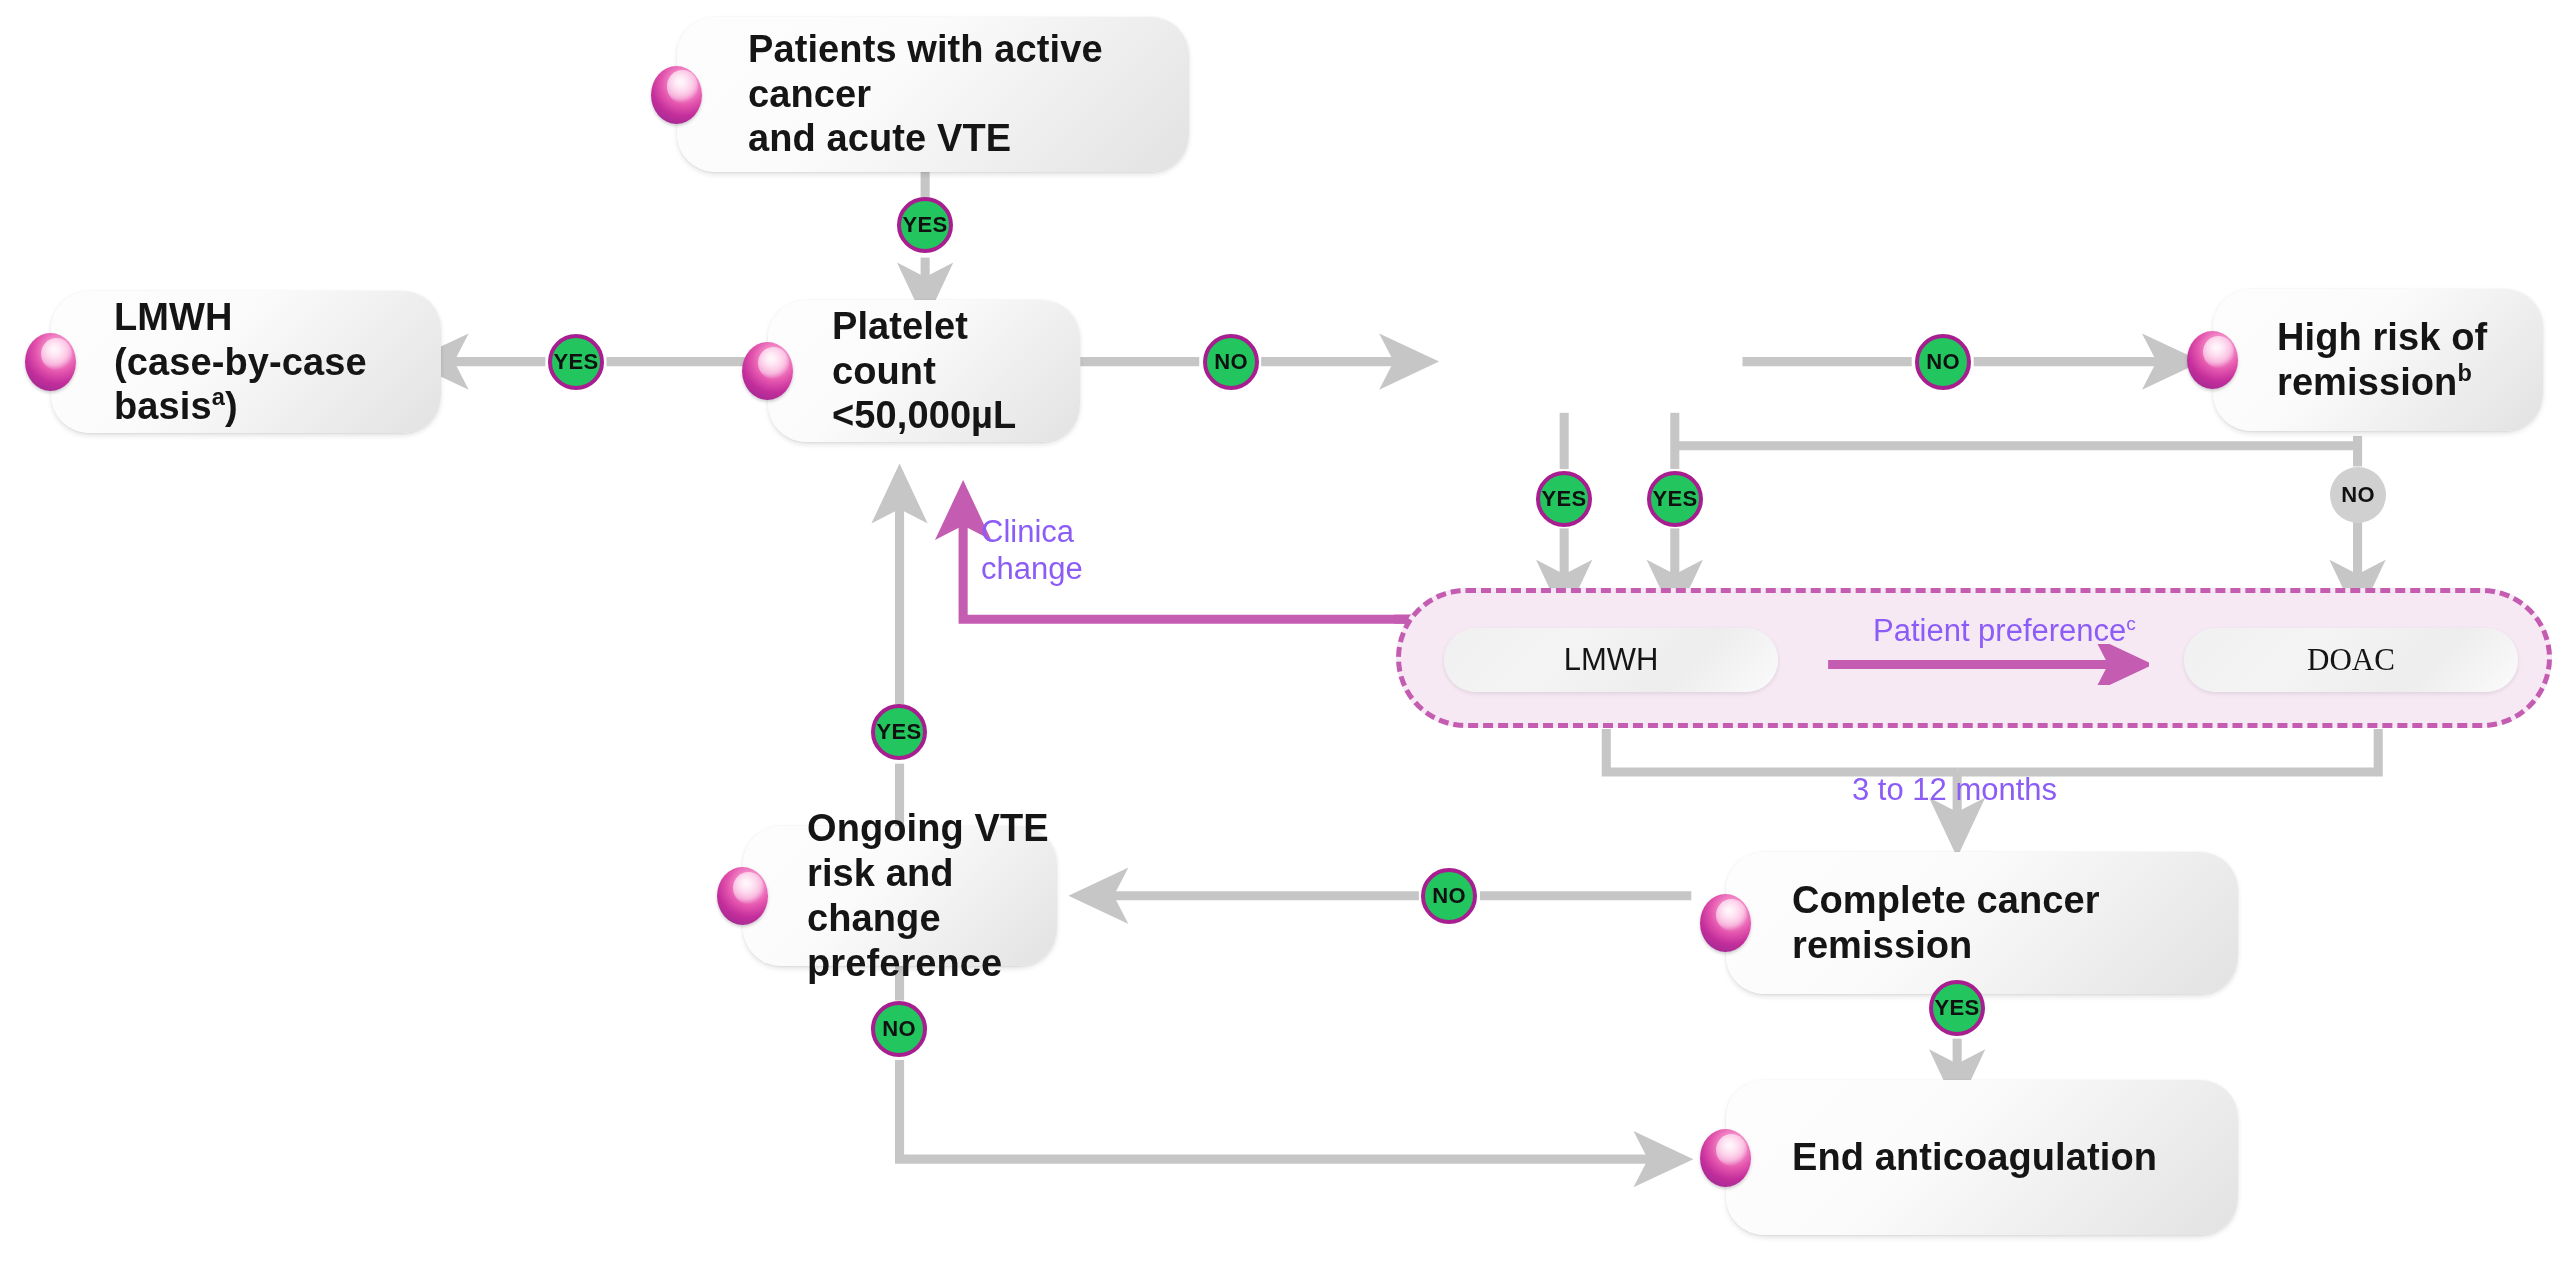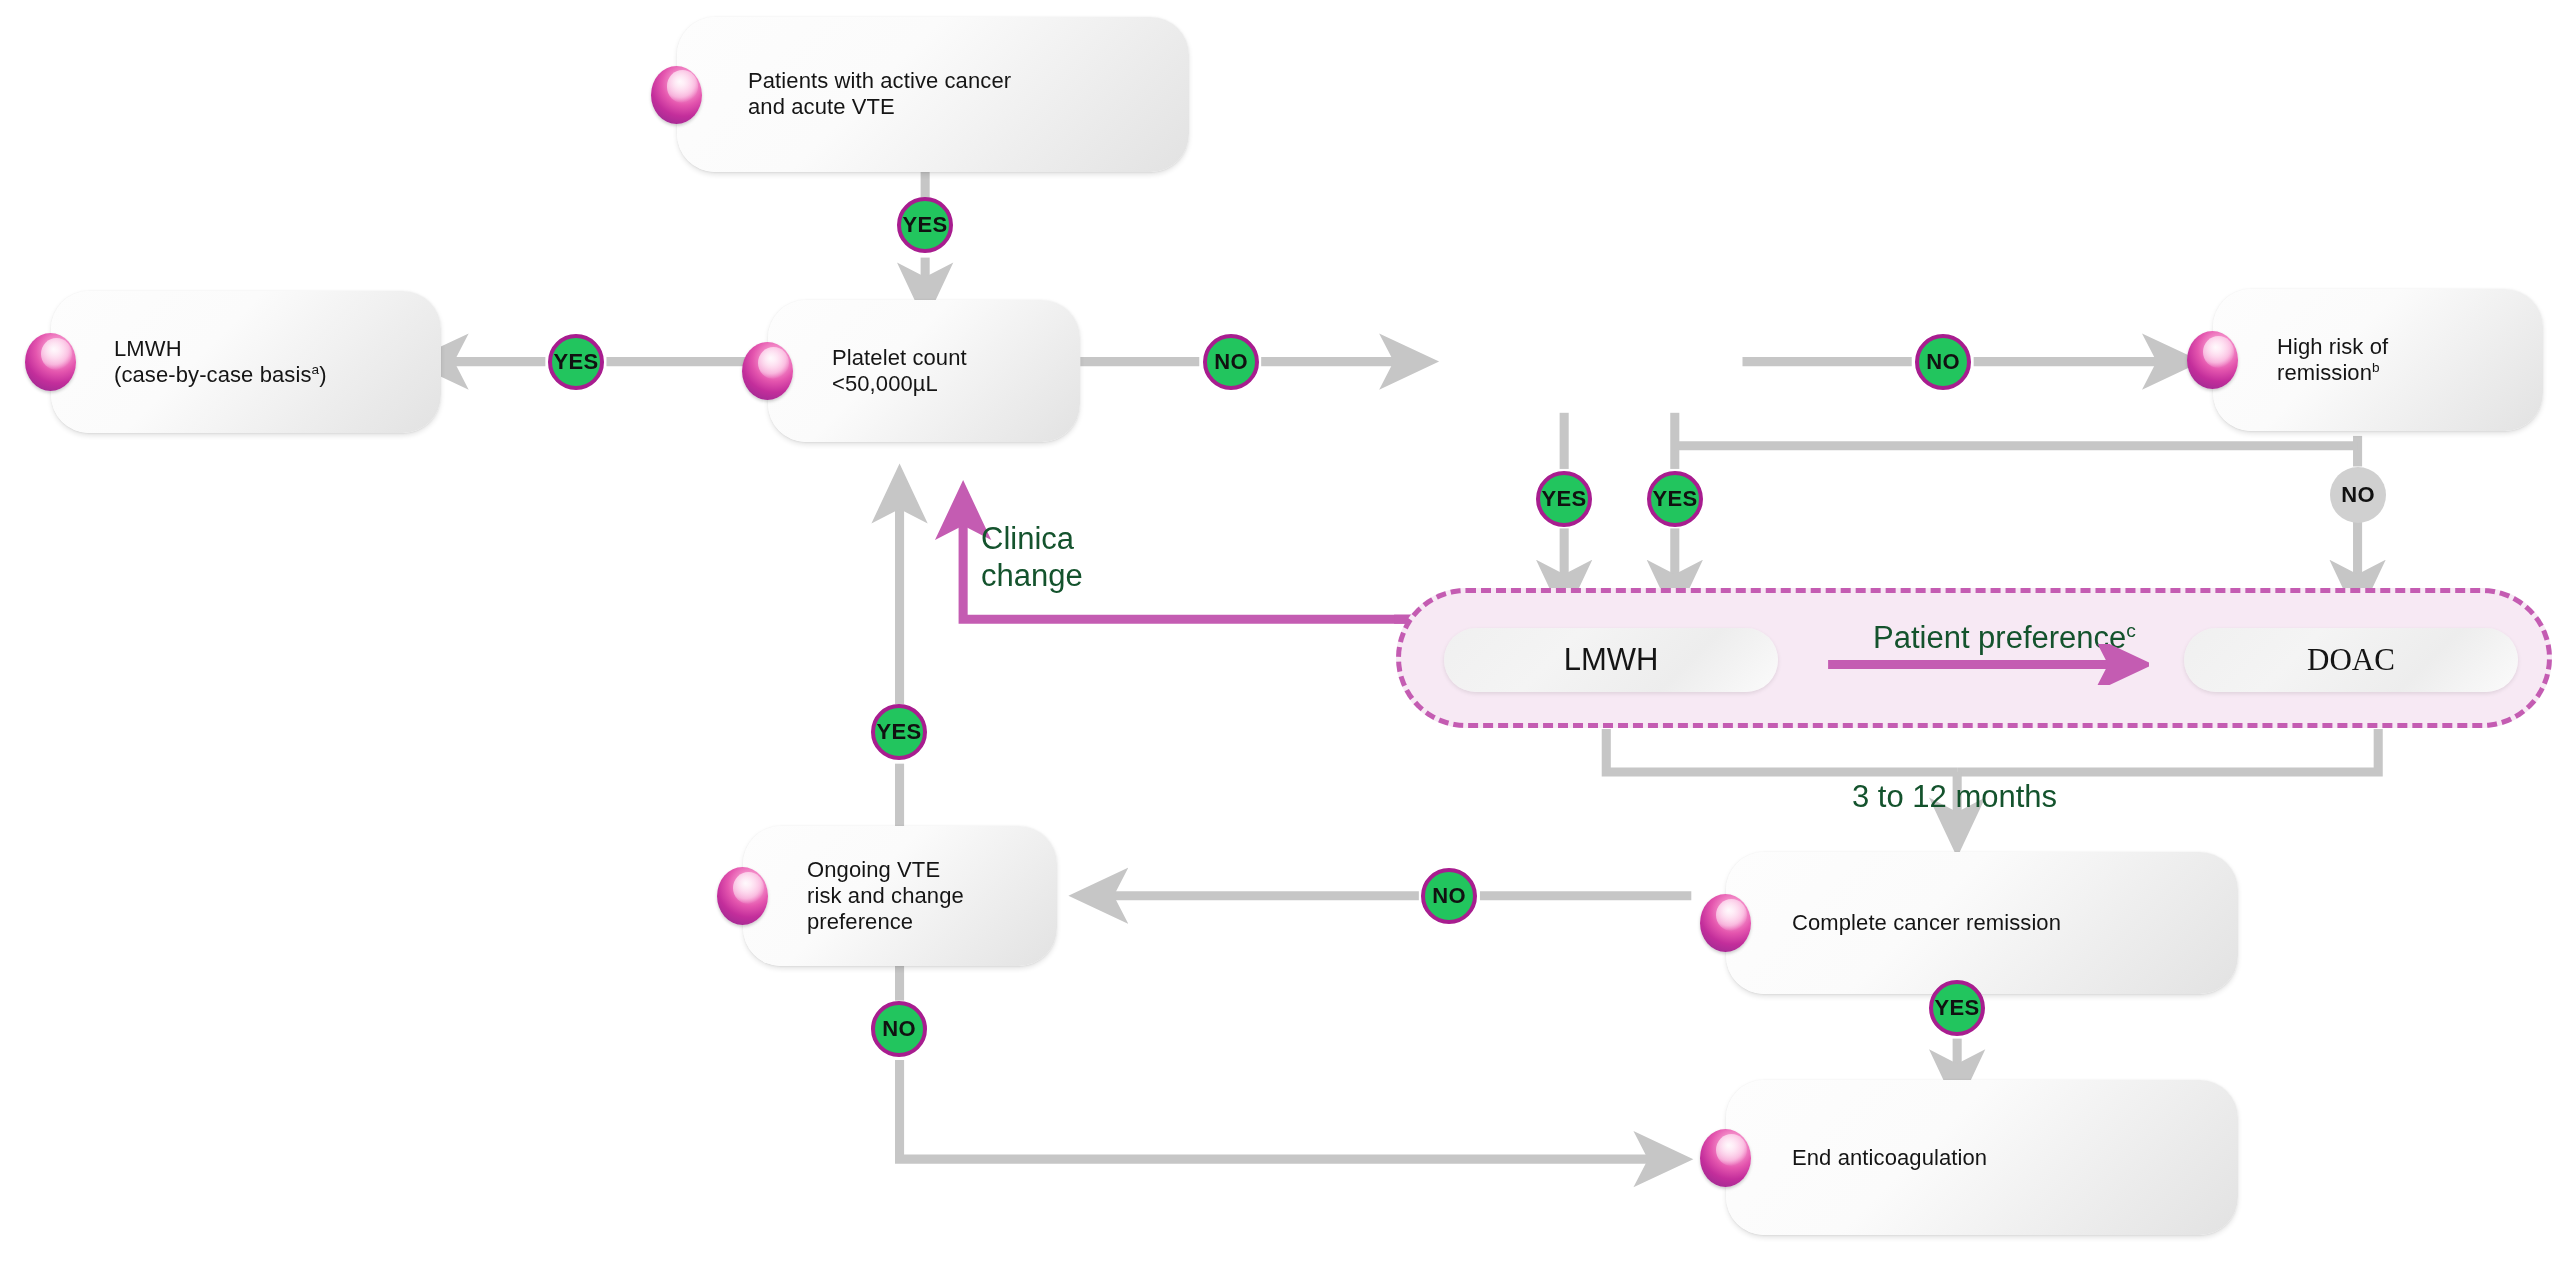--- a/index.html
+++ b/index.html
@@ -11,23 +11,23 @@
   .node{
     position:absolute;
     border-radius:38px;
     background:linear-gradient(135deg,#fdfdfd 0%,#fbfbfb 40%,#ebebeb 78%,#e2e2e2 100%);
     box-shadow:0 2.5px 5.8px rgba(0,0,0,.10), 0 0.8px 1.7px rgba(0,0,0,.06);
     display:flex;align-items:center;
     box-sizing:border-box;
   }
   .node .label{
     color:#151515;
-    font-size:22px;
+    font-size:38px;
     line-height:1.18;
-    font-weight:400;
+    font-weight:700;
     letter-spacing:0.1px;
     white-space:pre-line;
   }
   .node sup{font-size:.62em;vertical-align:super;line-height:0;}
 
   
   .bullet{
     position:absolute;
     width:51px;height:58px;border-radius:50%;
     background:
@@ -67,25 +67,24 @@
     background:linear-gradient(135deg,#f0f0f0 0%,#f4f4f4 35%,#ededed 70%,#fbfbfb 100%);
     box-shadow:0 1.7px 4.1px rgba(0,0,0,.10);
     display:flex;align-items:center;justify-content:center;
     color:#151515;font-size:31px;
     box-sizing:border-box;
   }
 
   
   .flabel{
     position:absolute;
-    color:#14532d;
+    color:#8b5cf6;
     font-size:31px;
     line-height:1.18;
     white-space:pre-line;
-    margin-top:7px;
   }
   .flabel sup{font-size:.62em;vertical-align:super;line-height:0;}
 </style>
 </head>
 <body>
 
 <div id="stage">
 
   <svg id="wires" viewBox="0 0 3119 1531" xmlns="http://www.w3.org/2000/svg">
     <defs>

